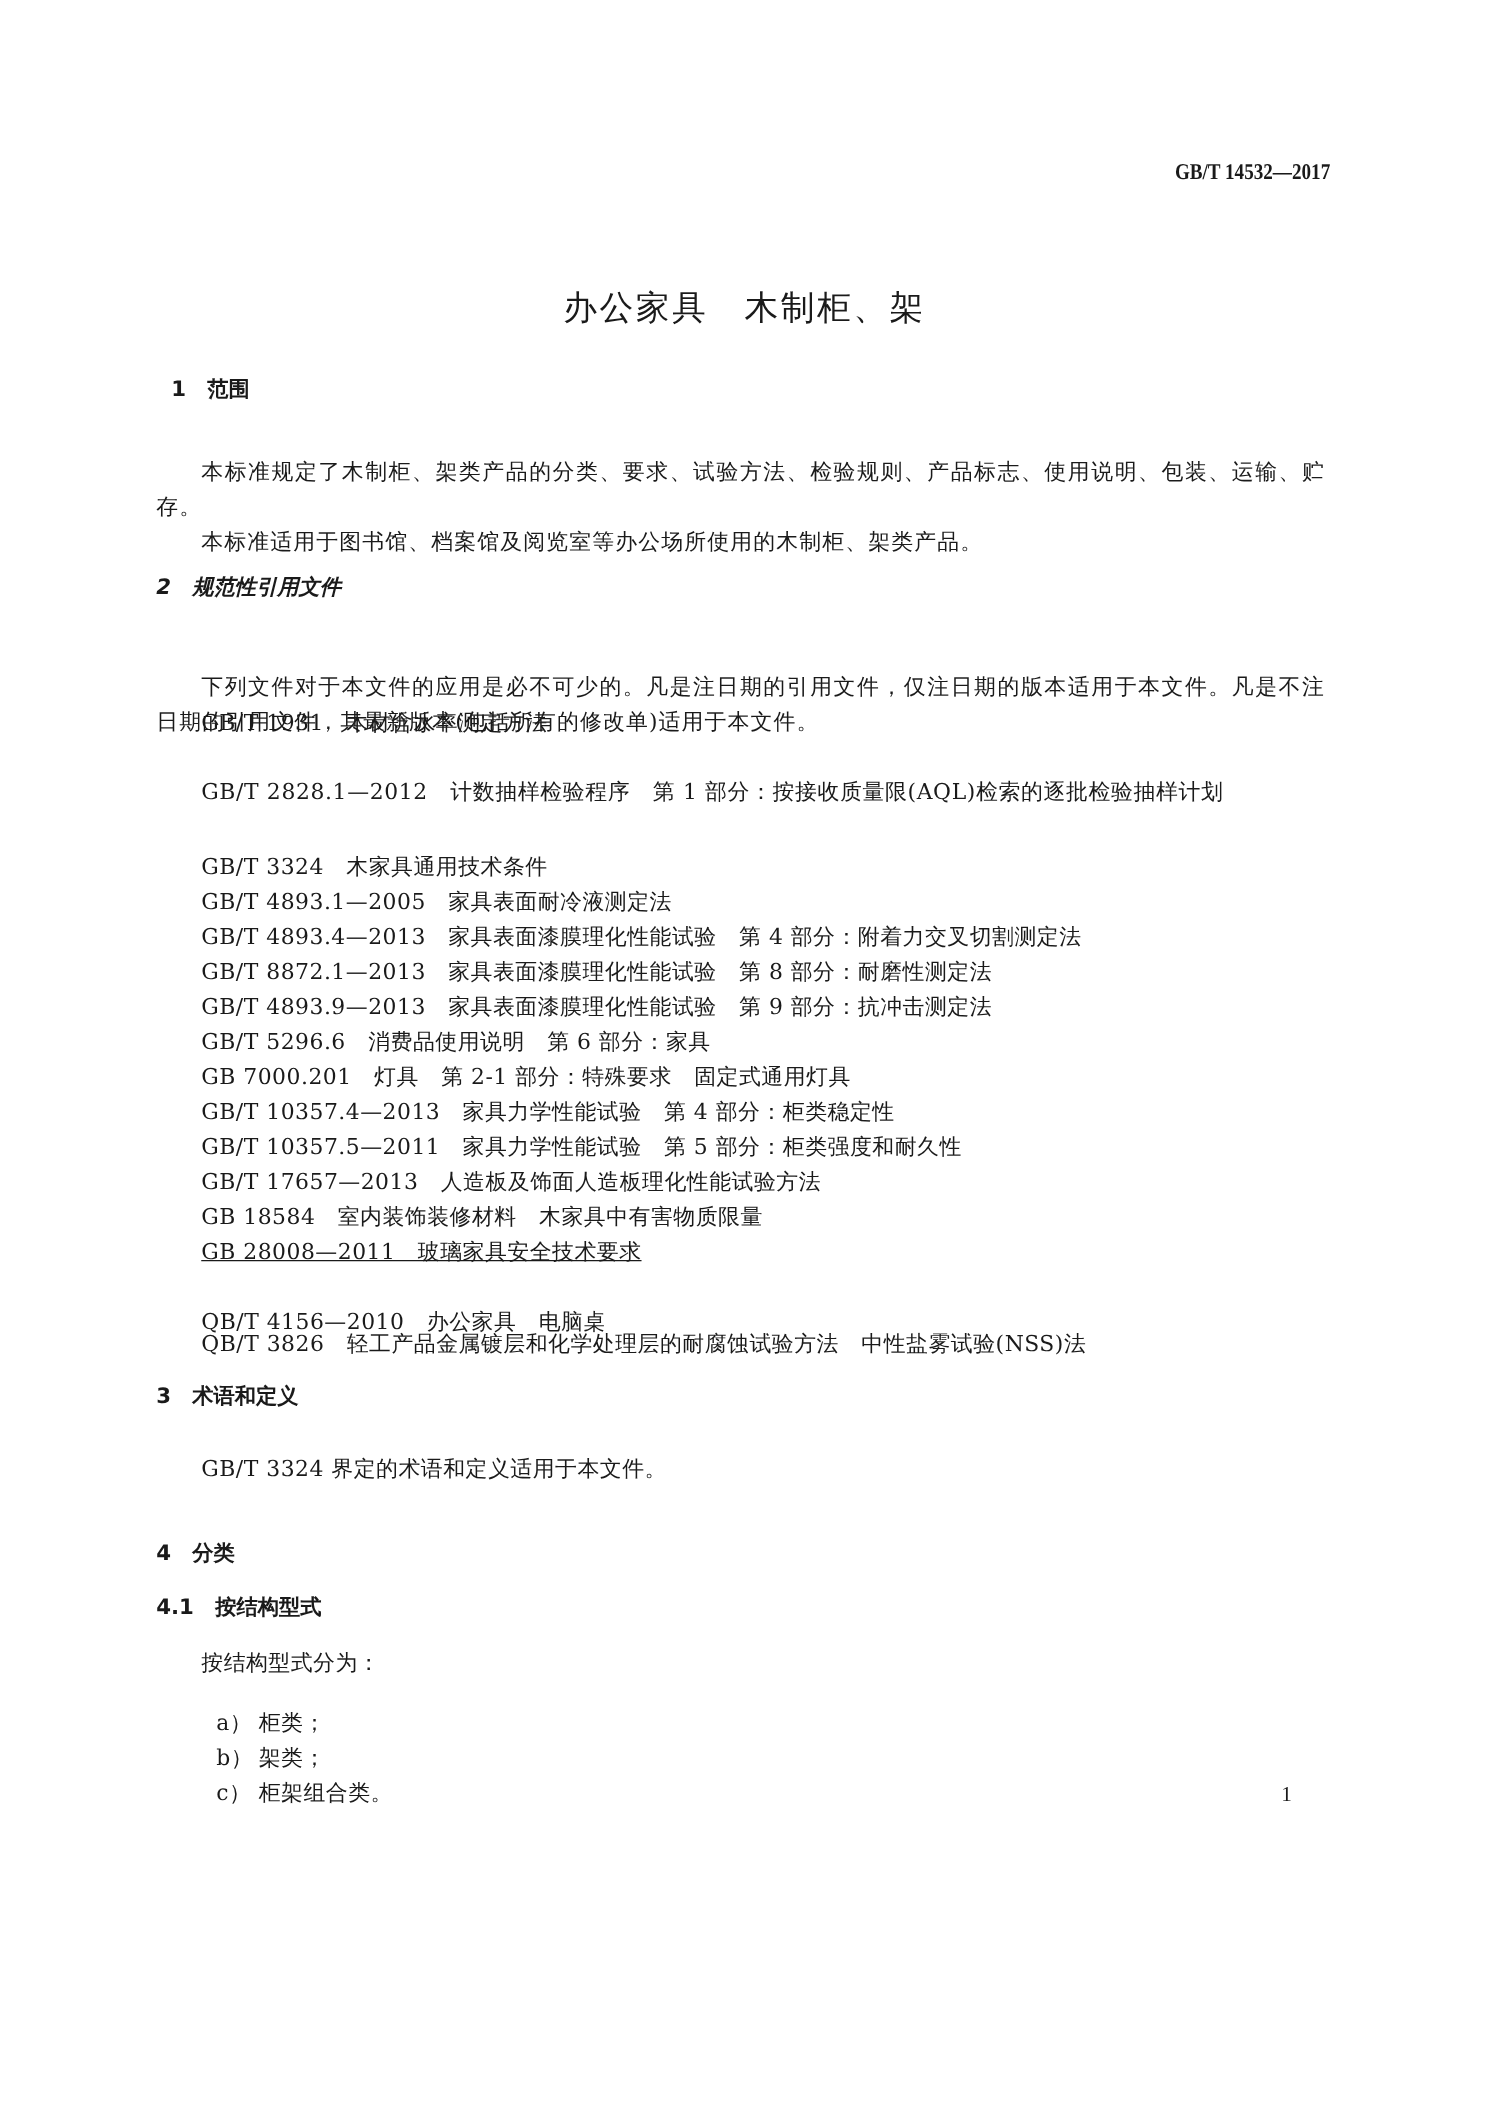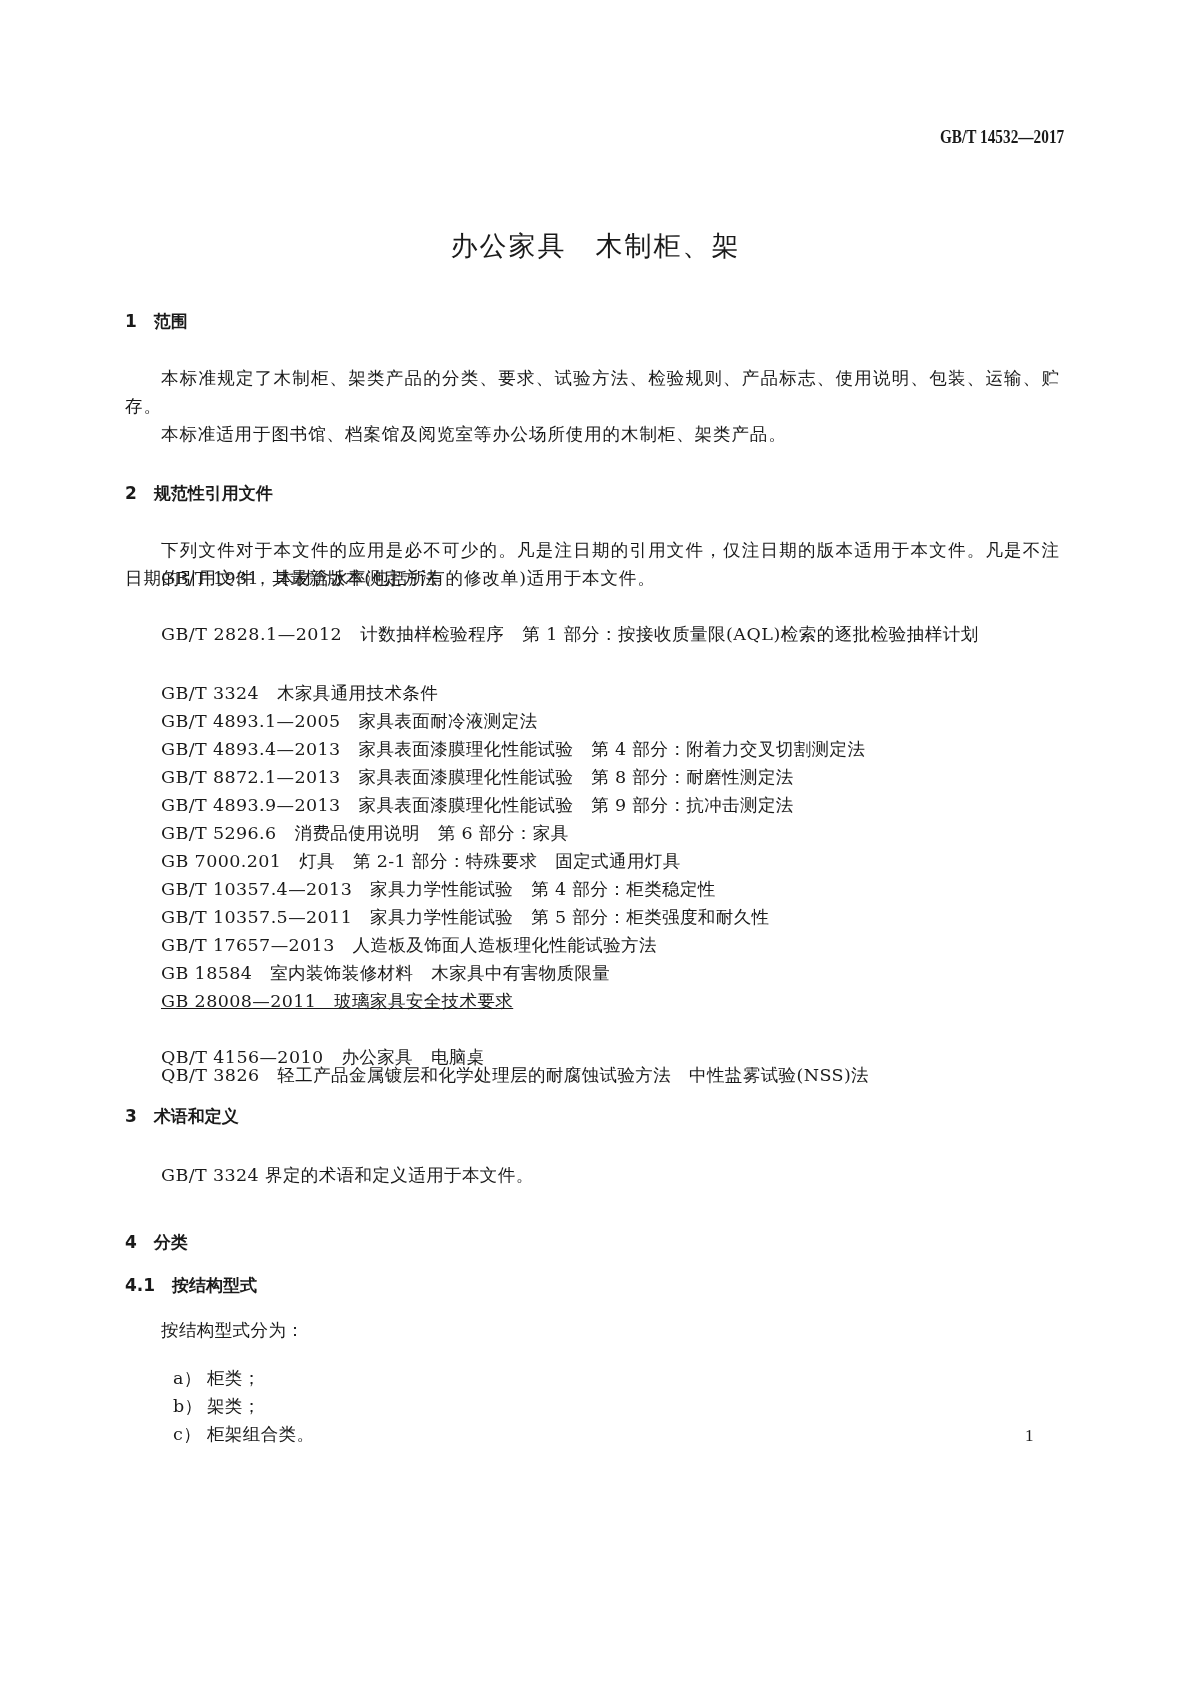--- a/index.html
+++ b/index.html
@@ -44,25 +44,25 @@
     }
     .li-label { display: inline-block; width: 34px; }
   </style>
 </head>
 <body>
 
 <div class="abs std-no">GB/T 14532—2017</div>
 
 <div class="abs title">办公家具　木制柜、架</div>
 
-<div class="abs h1" style="top:310px;">1　范围</div>
+<div class="abs h1" style="top:300px;margin-left:12px;">1　范围</div>
 <div class="abs p" style="top:364px;">本标准规定了木制柜、架类产品的分类、要求、试验方法、检验规则、产品标志、使用说明、包装、运输、贮存。</div>
 <div class="abs p" style="top:420px;">本标准适用于图书馆、档案馆及阅览室等办公场所使用的木制柜、架类产品。</div>
 
-<div class="abs h1" style="top:482px;">2　规范性引用文件</div>
+<div class="abs h1" style="top:458px;font-style:italic;">2　规范性引用文件</div>
 <div class="abs p" style="top:536px;">下列文件对于本文件的应用是必不可少的。凡是注日期的引用文件，仅注日期的版本适用于本文件。凡是不注日期的引用文件，其最新版本(包括所有的修改单)适用于本文件。</div>
 
 <div class="abs ref" style="top:566px;">GB/T 1931　木材含水率测定方法</div>
 <div class="abs ref-wrap" style="top:620px;">GB/T 2828.1—2012　计数抽样检验程序　第 1 部分：按接收质量限(AQL)检索的逐批检验抽样计划</div>
 <div class="abs ref" style="top:681px;">GB/T 3324　木家具通用技术条件</div>
 <div class="abs ref" style="top:709px;">GB/T 4893.1—2005　家具表面耐冷液测定法</div>
 <div class="abs ref" style="top:737px;">GB/T 4893.4—2013　家具表面漆膜理化性能试验　第 4 部分：附着力交叉切割测定法</div>
 <div class="abs ref" style="top:765px;">GB/T 8872.1—2013　家具表面漆膜理化性能试验　第 8 部分：耐磨性测定法</div>
 <div class="abs ref" style="top:793px;">GB/T 4893.9—2013　家具表面漆膜理化性能试验　第 9 部分：抗冲击测定法</div>
 <div class="abs ref" style="top:821px;">GB/T 5296.6　消费品使用说明　第 6 部分：家具</div>

